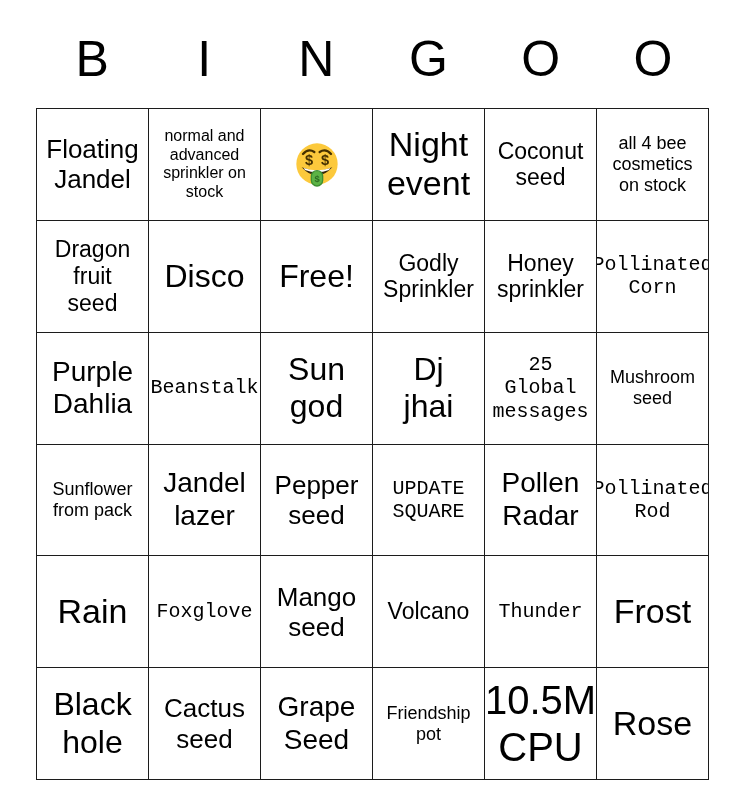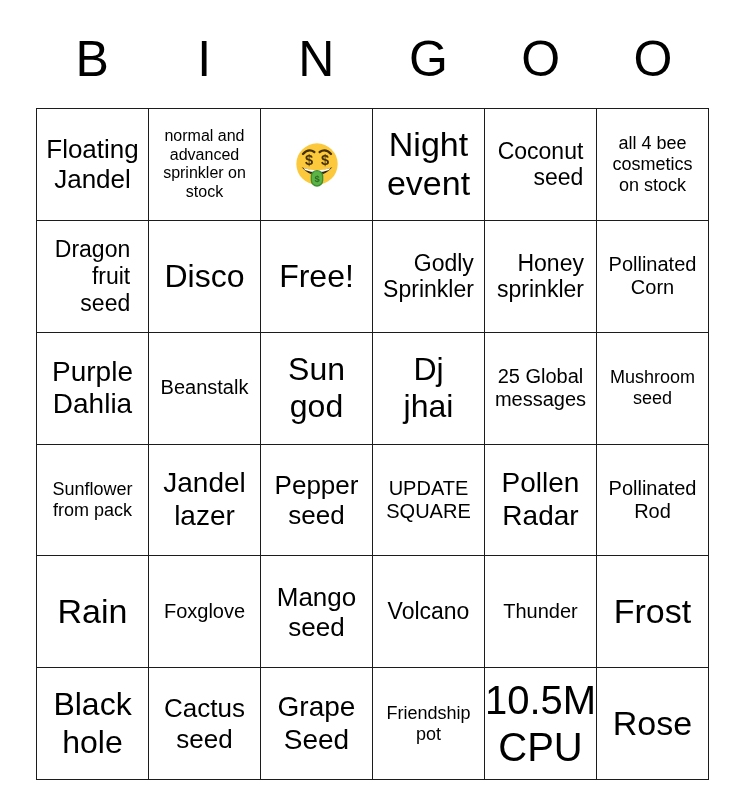--- a/index.html
+++ b/index.html
@@ -52,22 +52,22 @@
     align-items: center;
     justify-content: center;
     text-align: center;
     white-space: pre-line;
     line-height: 1.16;
     padding: 2px;
     overflow: hidden;
   }
   .f16 { font-size: 16px; }
   .f18 { font-size: 18px; }
-  .f20 { font-size: 20px; }
-  .f23 { font-size: 23px; text-align: right; }
+  .f20 { font-size: 20px; font-family: Liberation Mono, monospace; }
+  .f23 { font-size: 23px; }
   .f26 { font-size: 26px; }
   .f28 { font-size: 28px; }
   .f30 { font-size: 40px; }
   .f32 { font-size: 32px; }
   .f34 { font-size: 34px; }
 </style>
 </head>
 <body>
 
 <div class="title">

